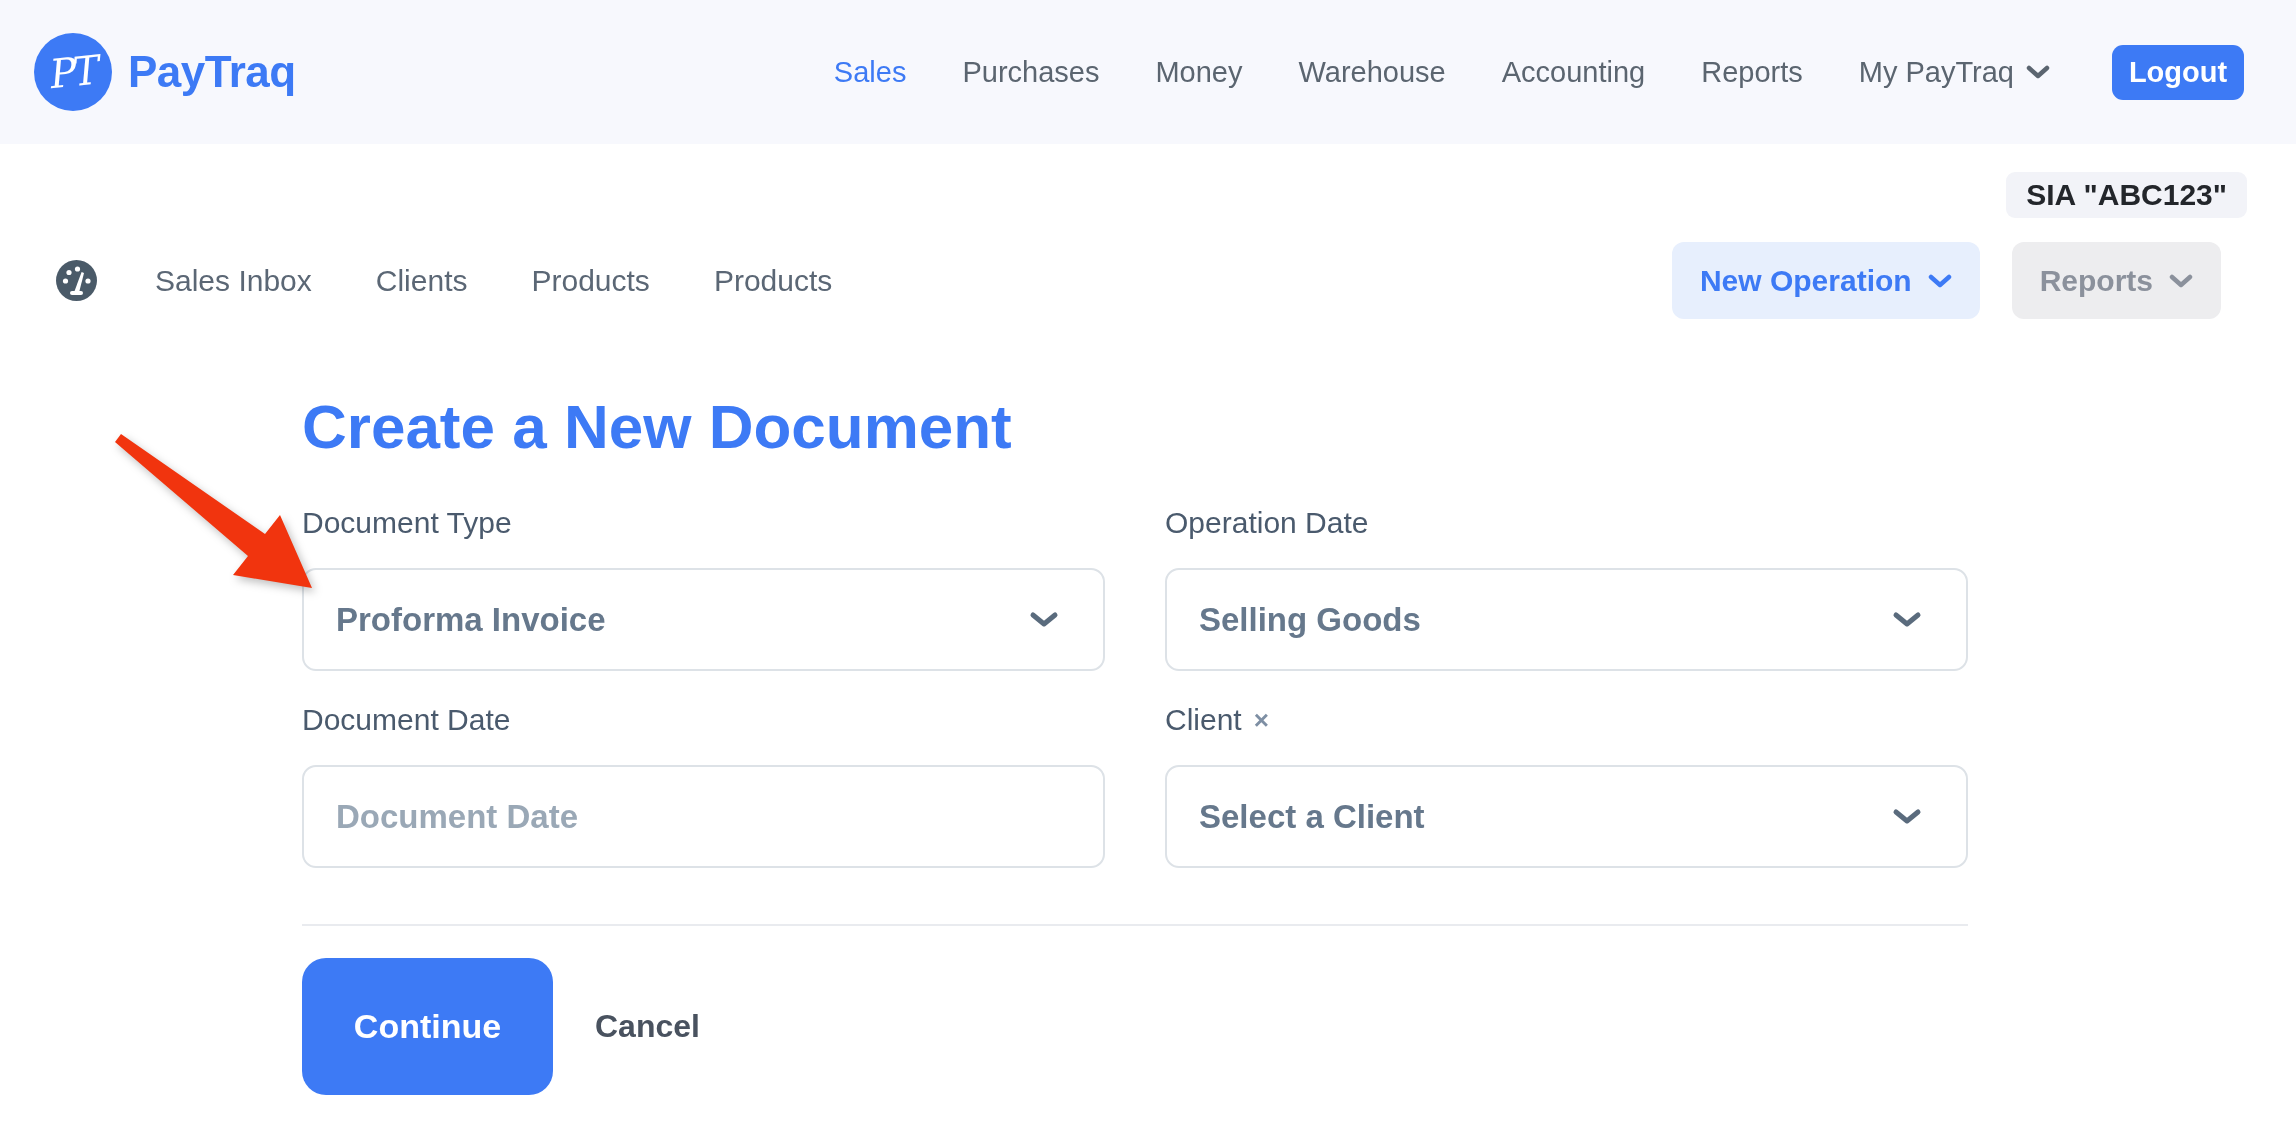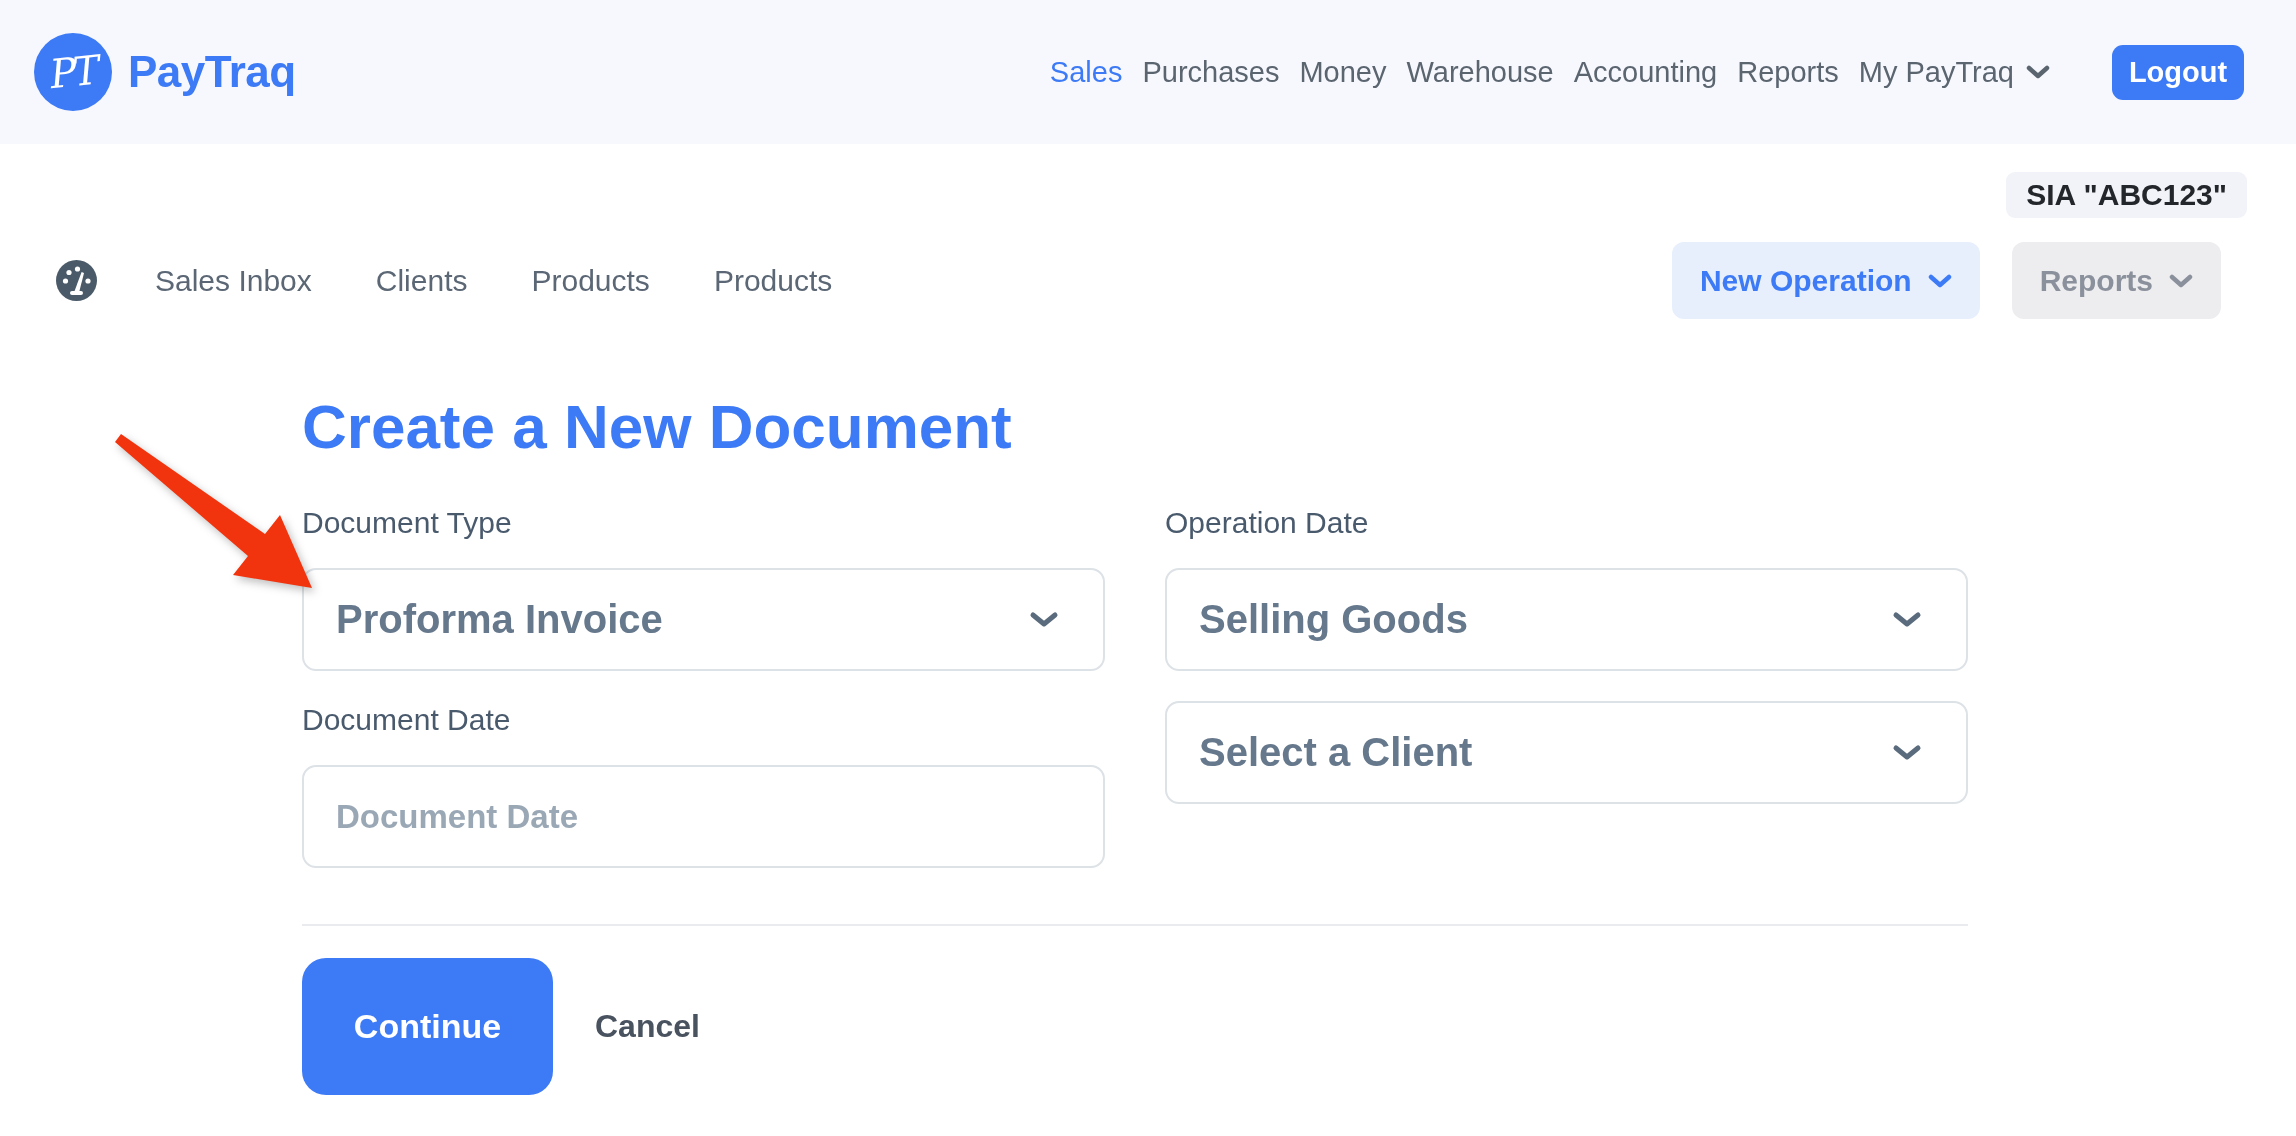--- a/index.html
+++ b/index.html
@@ -14,21 +14,21 @@
   html,body{background:#fff;}
   body{font-family:"Liberation Sans",sans-serif;}
   .page{position:relative;width:2296px;height:1136px;background:#ffffff;overflow:hidden;}
 
   
   .navbar{display:flex;align-items:center;height:144px;background:#f7f8fd;padding:0 52px 0 34px;}
   .logo{display:flex;align-items:center;gap:16px;cursor:pointer;}
   .logo-circle{width:78px;height:78px;border-radius:50%;background:var(--accent);display:flex;align-items:center;justify-content:center;}
   .logo-monogram{font-family:"DejaVu Serif",serif;font-style:italic;font-size:40px;color:#ffffff;transform:rotate(-6deg);letter-spacing:-4px;}
   .logo-name{font-size:44px;font-weight:700;color:var(--accent);letter-spacing:-0.5px;}
-  .main-nav{margin-left:auto;display:flex;align-items:center;gap:20px;}
+  .main-nav{margin-left:auto;display:flex;align-items:center;gap:56px;}
   .nav-item{font-size:29px;color:var(--slate);text-decoration:none;cursor:pointer;display:flex;align-items:center;gap:12px;}
   .nav-item.active{color:var(--accent);}
   .chev{stroke:var(--slate);stroke-width:4.5;fill:none;stroke-linecap:round;stroke-linejoin:round;}
   .logout-btn{margin-left:62px;width:132px;height:55px;border:none;border-radius:11px;background:var(--accent);color:#fff;font-size:29px;font-family:inherit;cursor:pointer;display:flex;align-items:center;justify-content:center;font-weight:bold;}
 
   
   .badge-row{display:flex;justify-content:flex-end;padding-right:49px;margin-top:28px;}
   .company-badge{background:#f2f3f8;border-radius:9px;padding:6px 20px;font-size:30px;font-weight:700;color:#23262b;line-height:34px;}
 
   
@@ -43,21 +43,21 @@
   .pill-btn.gray{background:#ededef;color:#8b919c;margin-left:32px;}
   .pill-btn .chev{stroke:currentColor;}
 
   
   .content{margin-left:302px;width:1666px;}
   .page-title{margin-top:70px;font-size:62px;font-weight:700;color:var(--accent);line-height:1.15;}
   .form-grid{margin-top:42px;display:grid;grid-template-columns:803px 803px;column-gap:60px;row-gap:30px;}
   .field-label{font-size:30px;color:var(--slate-dark);line-height:38px;margin-bottom:26px;display:flex;align-items:center;gap:12px;}
   .clear-x{font-size:26px;color:#7e8fa4;font-weight:600;cursor:pointer;line-height:1;}
   .control{height:103px;border:2px solid var(--border);border-radius:14px;background:#fff;display:flex;align-items:center;justify-content:space-between;padding:0 44px 0 32px;cursor:pointer;}
-  .control .value{font-size:40px;font-weight:700;color:var(--value);}
+  .control .value{font-size:33px;font-weight:700;color:var(--value);}
   .control input{border:none;outline:none;width:100%;font-family:inherit;font-size:33px;font-weight:600;color:var(--value);background:transparent;}
   .control input::placeholder{color:#9aa8b6;font-weight:600;opacity:1;}
   .sel-chev{stroke:#5a6b7d;stroke-width:5;fill:none;stroke-linecap:round;stroke-linejoin:round;flex:0 0 auto;}
 
   .divider{margin-top:56px;height:2px;background:#e9ebef;width:100%;}
   .actions{margin-top:32px;display:flex;align-items:center;gap:42px;}
   .continue-btn{width:251px;height:137px;border:none;border-radius:24px;background:var(--accent);color:#fff;font-size:34px;font-weight:700;font-family:inherit;cursor:pointer;display:flex;align-items:center;justify-content:center;}
   .cancel-link{font-size:32px;font-weight:700;color:#49525f;cursor:pointer;}
 
   
@@ -159,20 +159,24 @@
       </div>
 
       <div class="field">
         <div class="field-label">Document Date</div>
         <div class="control">
           <input type="text" placeholder="Document Date" style="">
         </div>
       </div>
 
       <div class="field">
+        <div class="field-label">
+          <span>Client</span>
+          <span class="clear-x">×</span>
+        </div>
         <div class="control">
           <span class="value">Select a Client</span>
           <svg class="sel-chev" width="30" height="17" viewBox="0 0 30 17">
               <polyline points="4,4 15,13 26,4"></polyline>
             </svg>
         </div>
       </div>
 
     </div>
 

